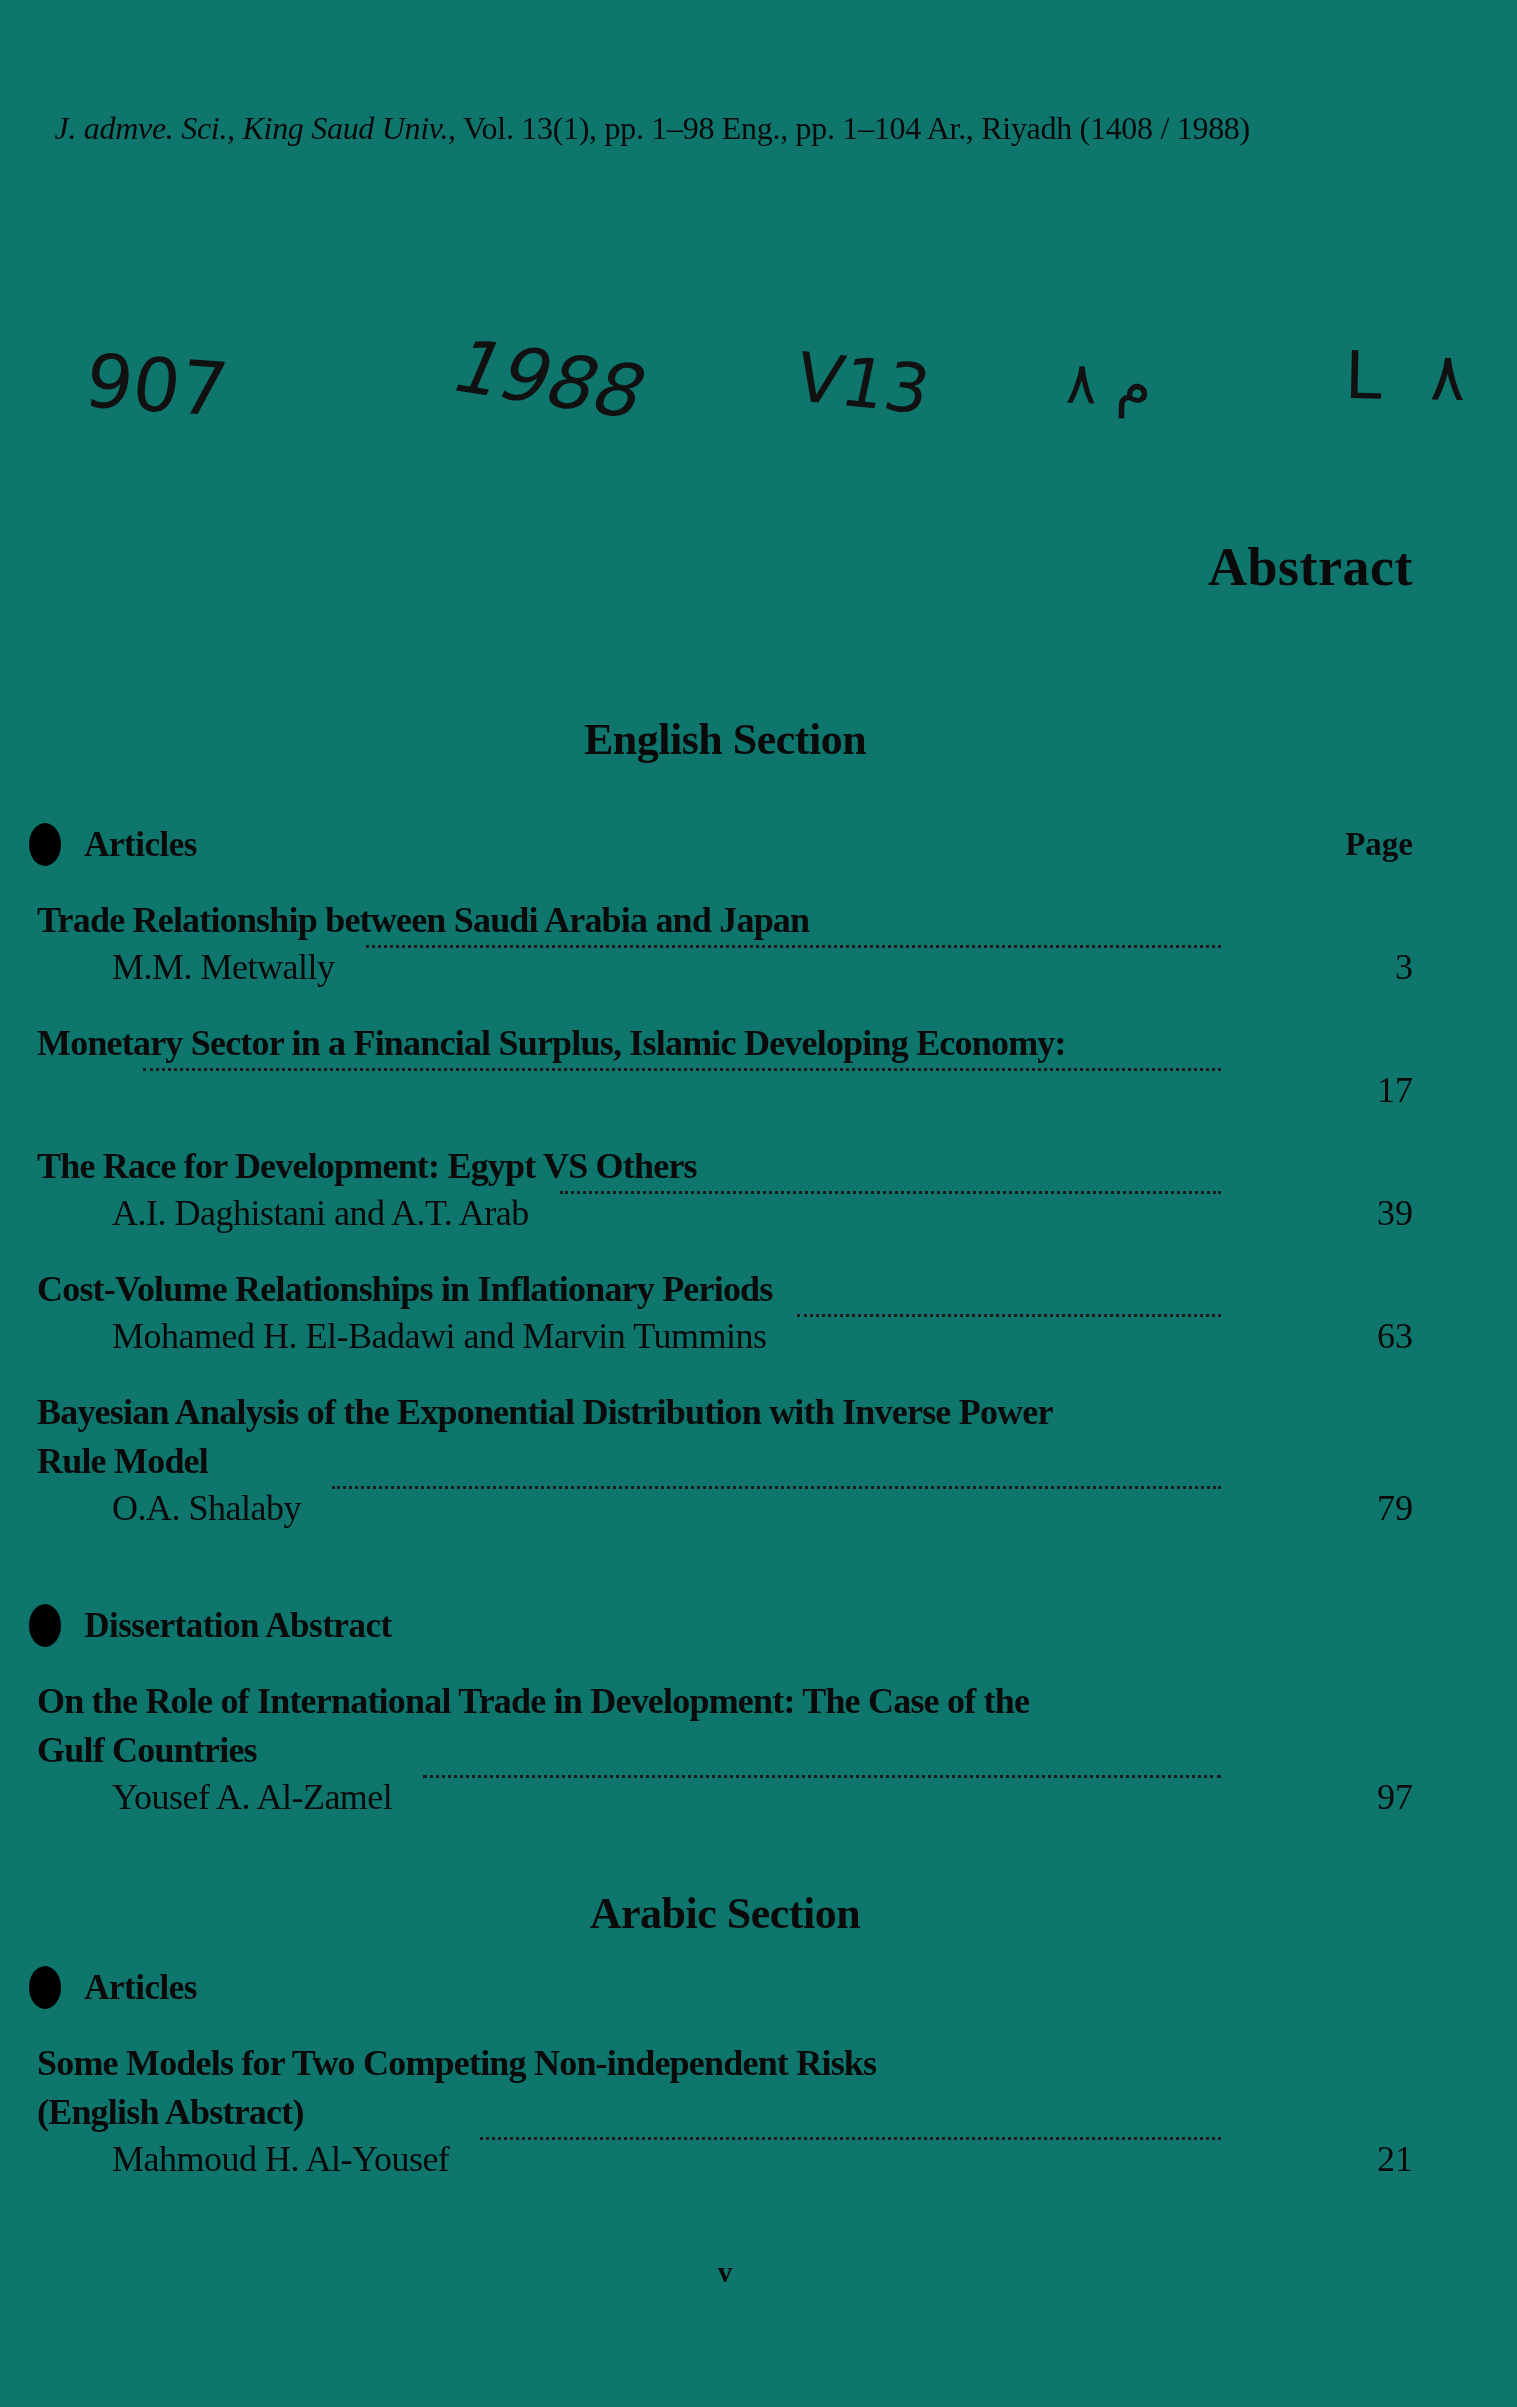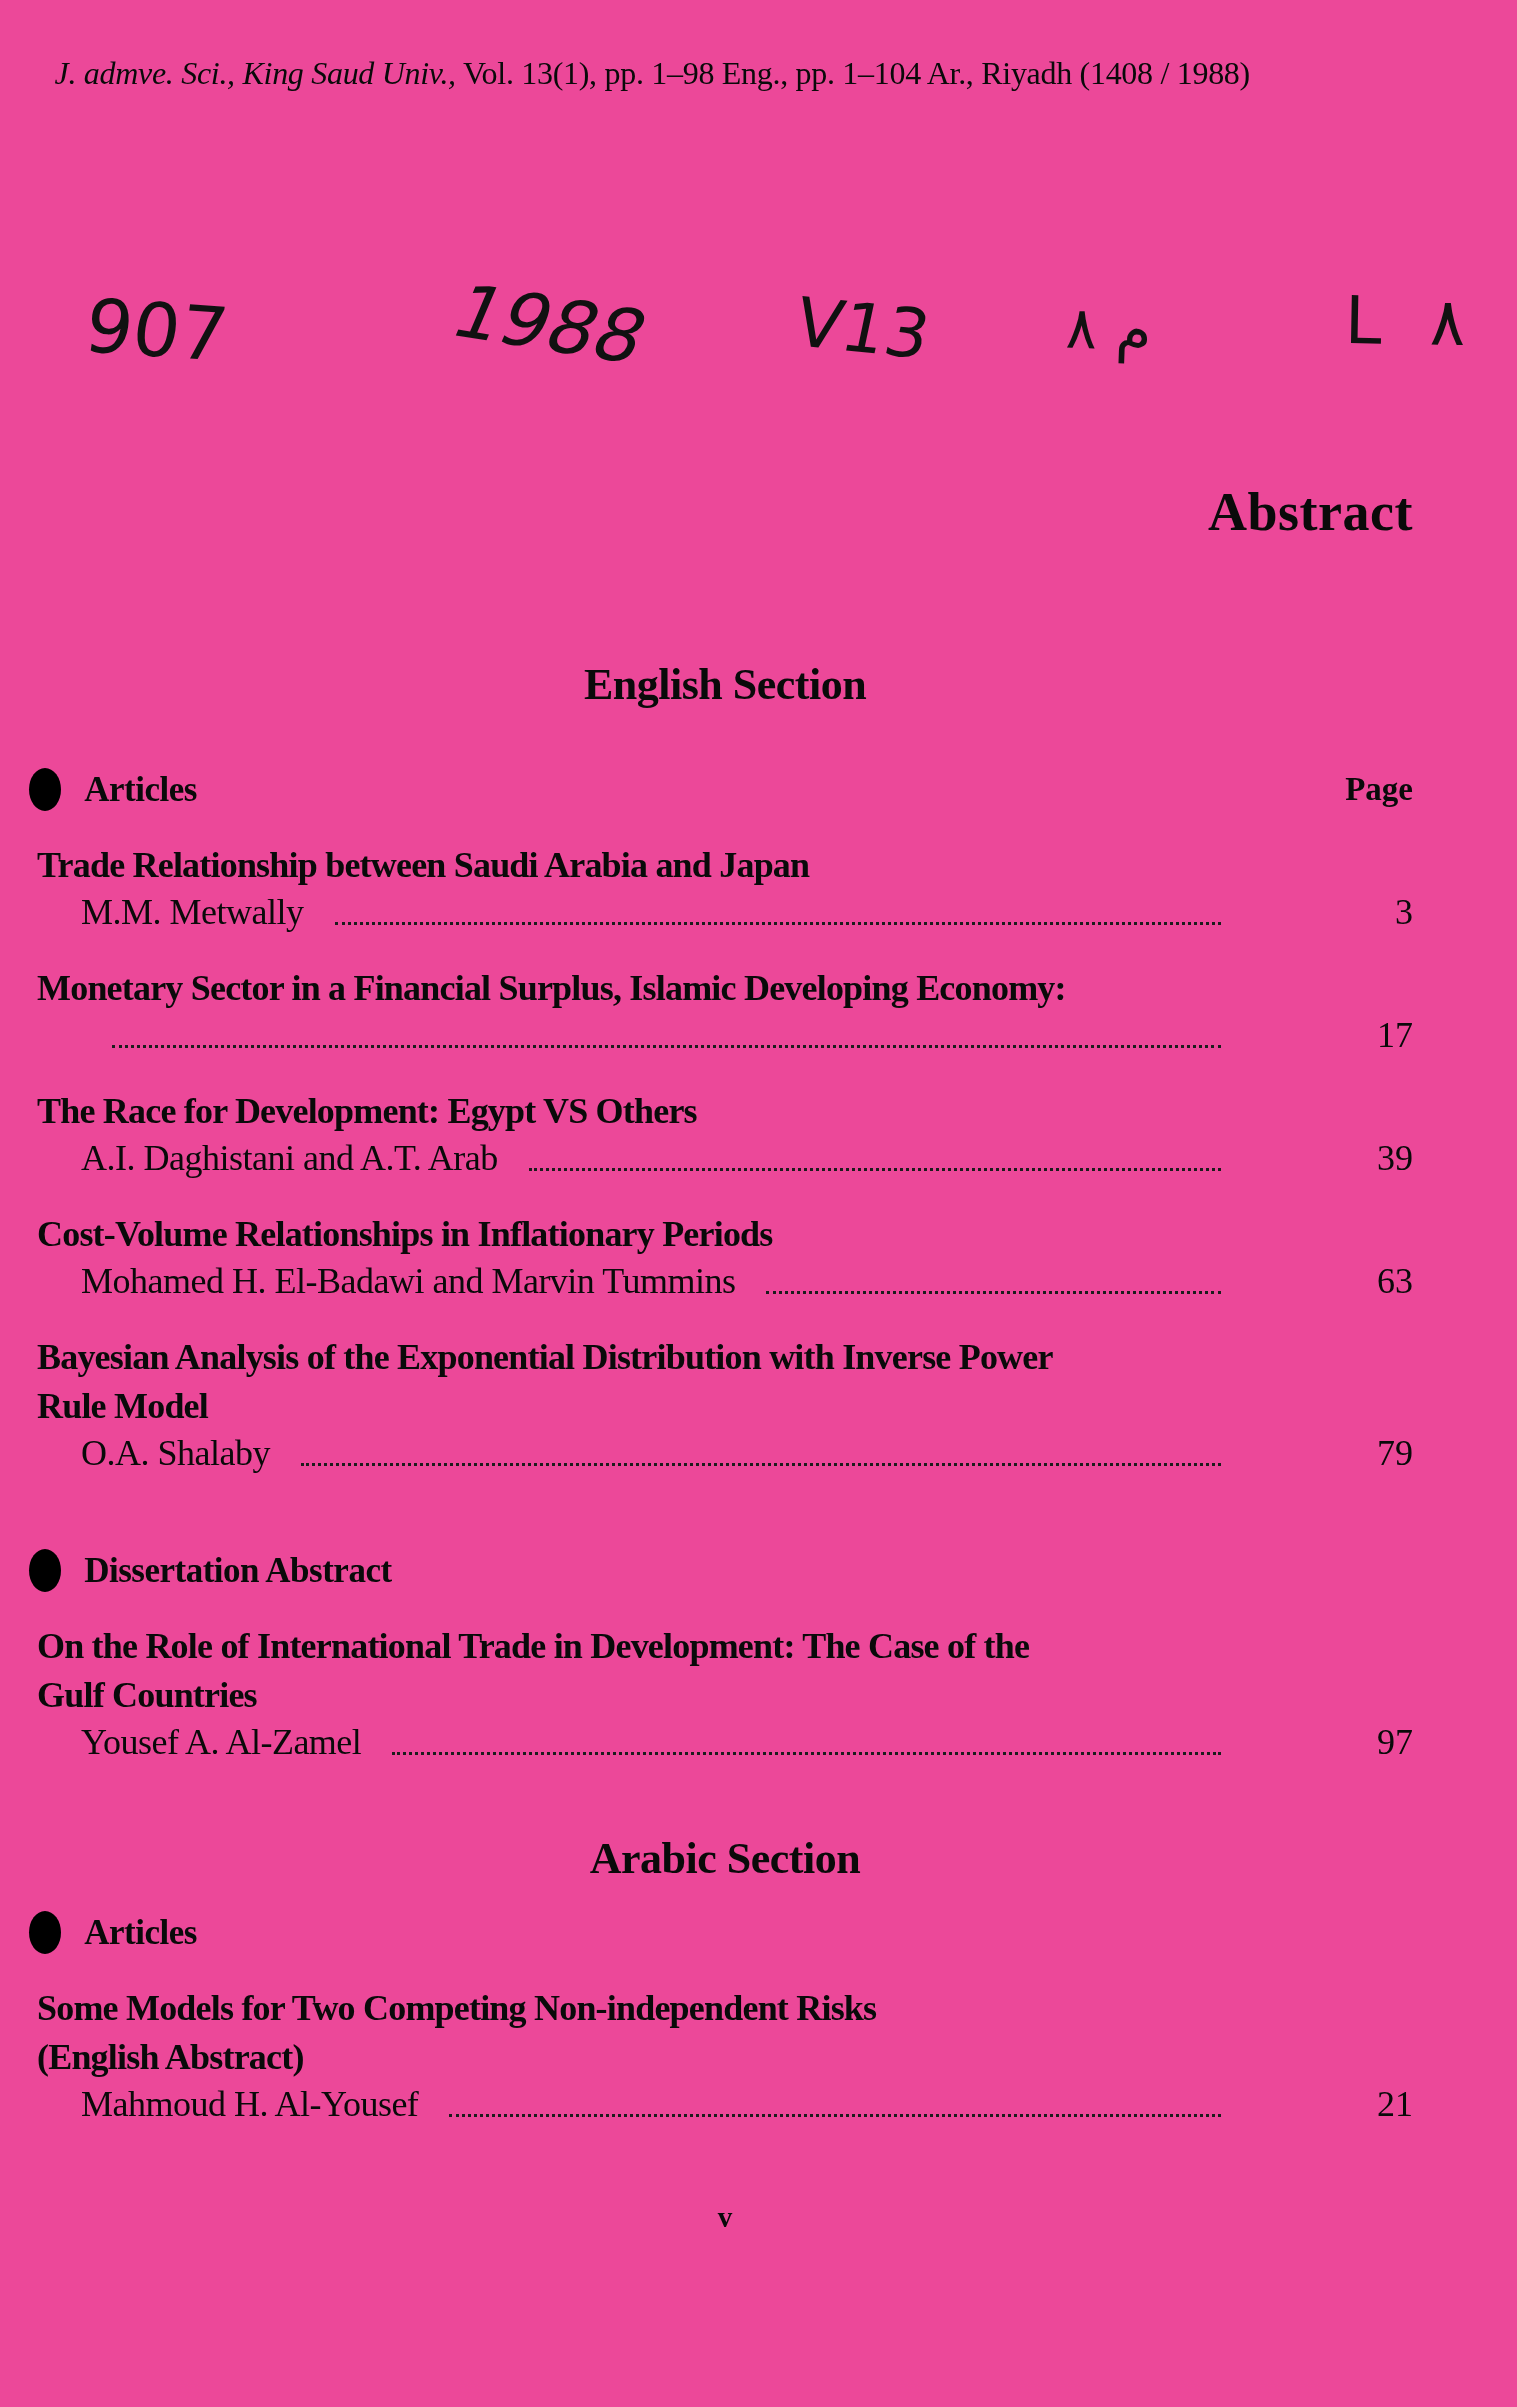--- a/index.html
+++ b/index.html
@@ -1,26 +1,26 @@
 <!DOCTYPE html>
 <html><head>
 <meta charset="utf-8">
 <style>
   html, body { margin: 0; padding: 0; background: #e8e8e8; }
   .page {
     position: relative;
     width: 1518px;
     height: 2407px;
     margin: 0 auto;
-    background: #ec4899;
+    background: #0f766e;
     color: #0a0a0a;
     font-family: "Liberation Serif", serif;
     overflow: hidden;
     box-sizing: border-box;
-    padding: 54px 105px 0 37px;
+    padding: 109px 105px 0 37px;
   }
   .journal-line {
     font-size: 32px;
     line-height: 39px;
     margin-left: 17.5px;
     white-space: nowrap;
     letter-spacing: -0.3px;
   }
   .journal-line .ital { font-style: italic; }
 
@@ -90,23 +90,22 @@
   .entry { margin-top: 29px; }
   .entry-title {
     font-size: 36px;
     line-height: 49px;
     font-weight: bold;
     letter-spacing: -0.8px;
     white-space: nowrap;
   }
   .entry-row {
     display: flex;
-    align-items: flex-end;
     line-height: 45px;
-    margin-left: 44px;
+    margin-left: 75px;
   }
   .entry-authors {
     font-size: 36px;
     white-space: nowrap;
     letter-spacing: -0.5px;
   }
   .leader {
     flex: 1 1 auto;
     border-bottom: 3.9px dotted #1c1c1c;
     margin: 0 124px 9.7px 31px;

